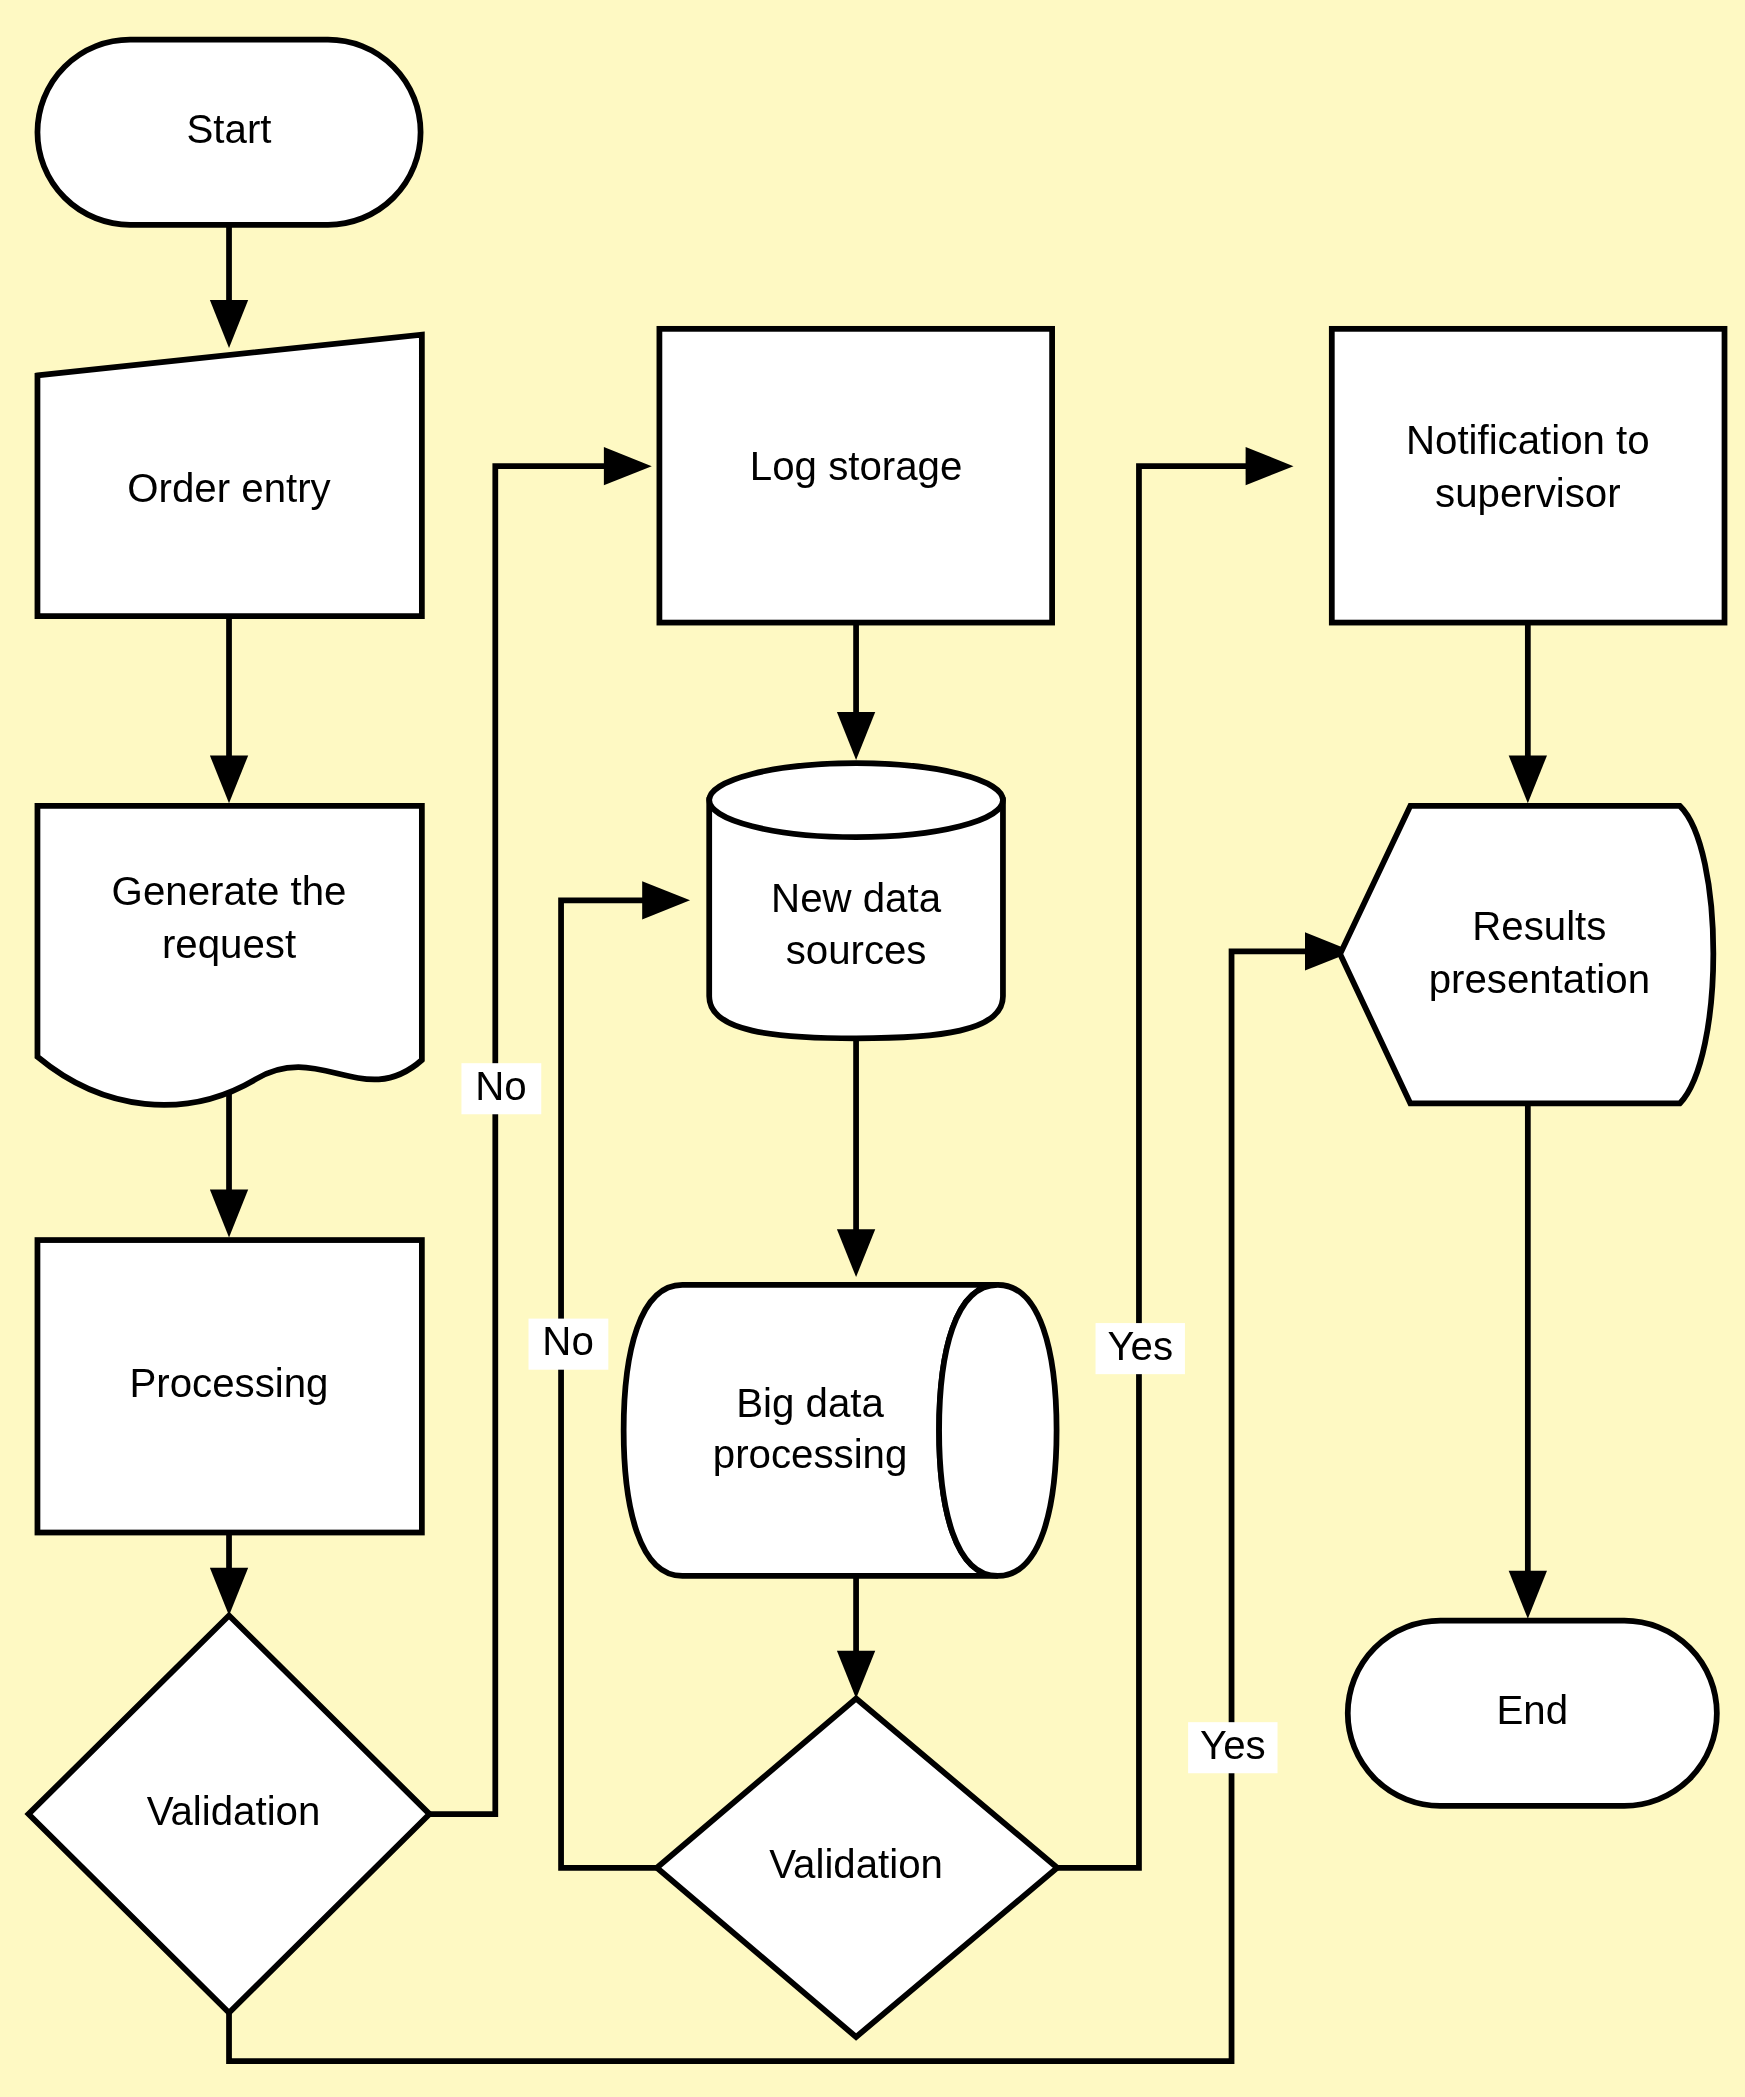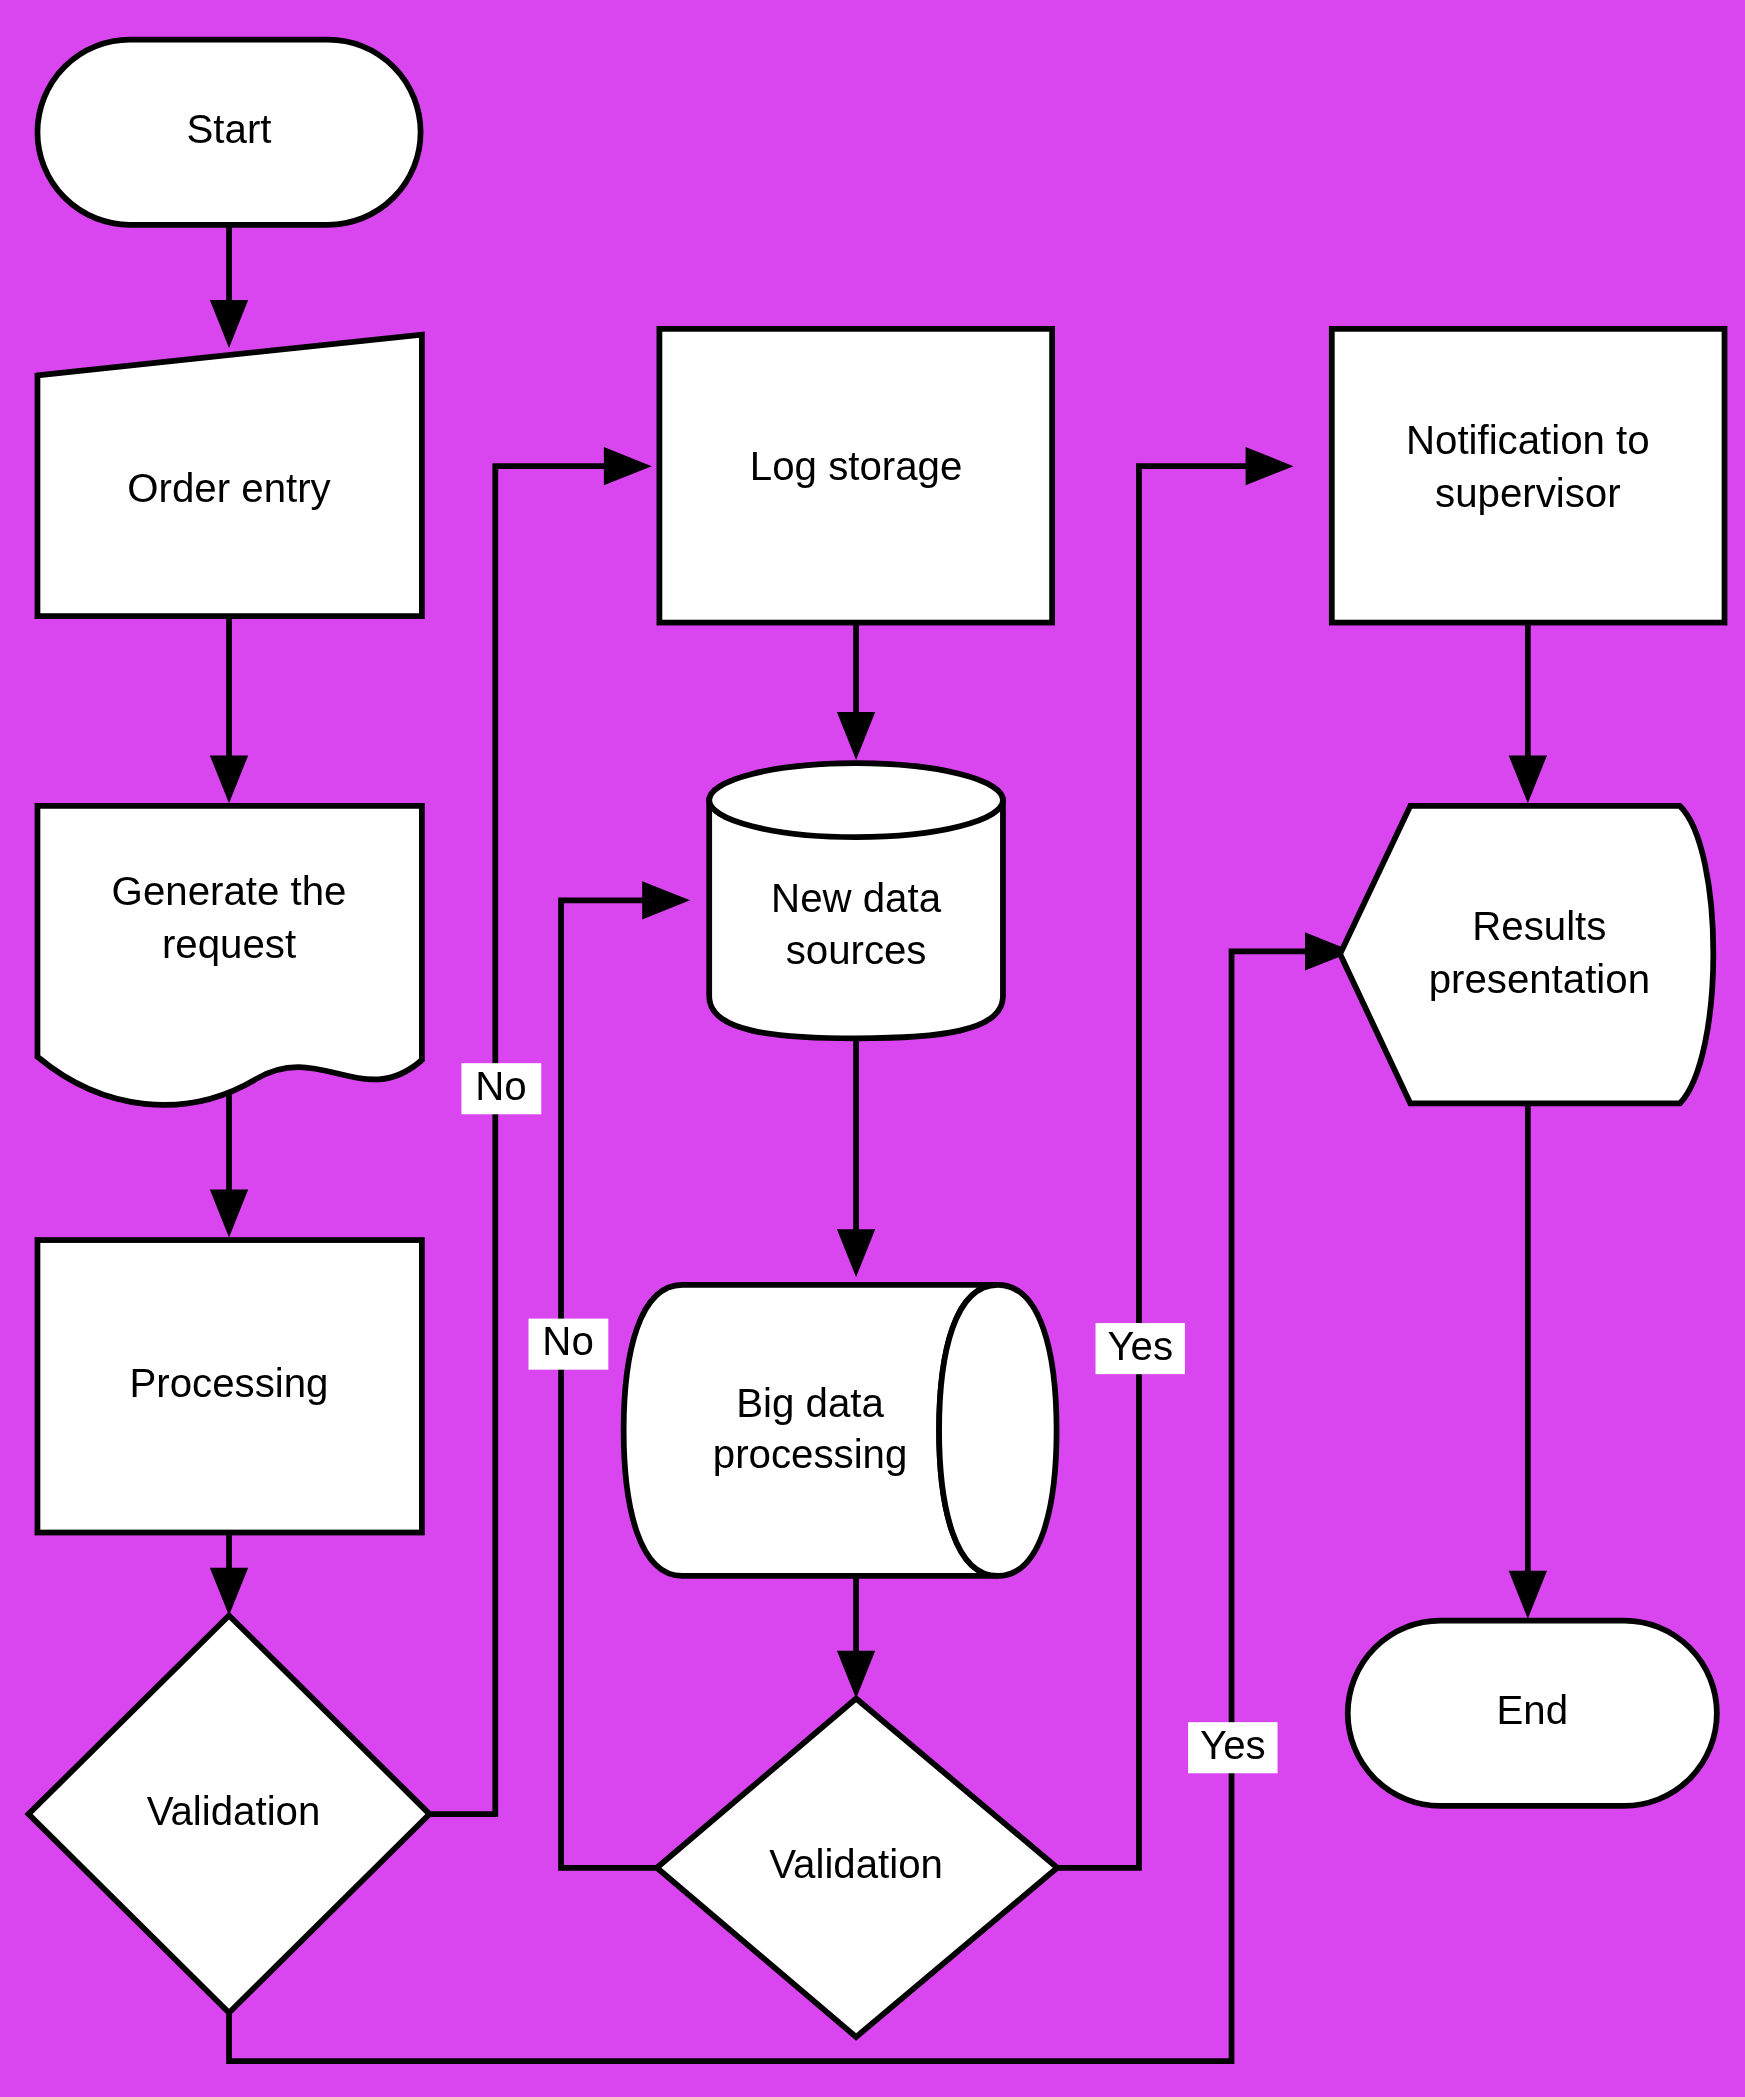--- a/index.html
+++ b/index.html
@@ -1,18 +1,18 @@
 <!DOCTYPE html>
 <html style="font-size:10.2px"><head>
 <meta charset="utf-8">
 <title>Flowchart</title>
 <style>
   html,body{margin:0;padding:0;background:#ffffff;}
   body{font-family:"Liberation Sans", sans-serif;}
-  #diagram-root{position:relative;width:1746px;height:2097px;background:#d946ef;overflow:hidden;}
+  #diagram-root{position:relative;width:1746px;height:2097px;background:#fef9c3;overflow:hidden;}
   svg#flow{display:block;width:1746px;height:2097px;}
   .shape{fill:#ffffff;stroke:#000000;stroke-width:9;stroke-linejoin:miter;}
   .shape-round{fill:#ffffff;stroke:#000000;stroke-width:9;stroke-linejoin:round;stroke-linecap:round;}
   .edge{fill:none;stroke:#000000;stroke-width:9;stroke-linejoin:miter;stroke-linecap:butt;}
   .arrowhead{fill:#000000;stroke:none;}
   .nlabel{font-family:"Liberation Sans", sans-serif;font-size:63px;fill:#000000;
           text-anchor:middle;dominant-baseline:middle;}
   .elabel{font-family:"Liberation Sans", sans-serif;font-size:63px;fill:#000000;
           text-anchor:middle;dominant-baseline:middle;}
   .elabel-bg{fill:#ffffff;stroke:none;}

